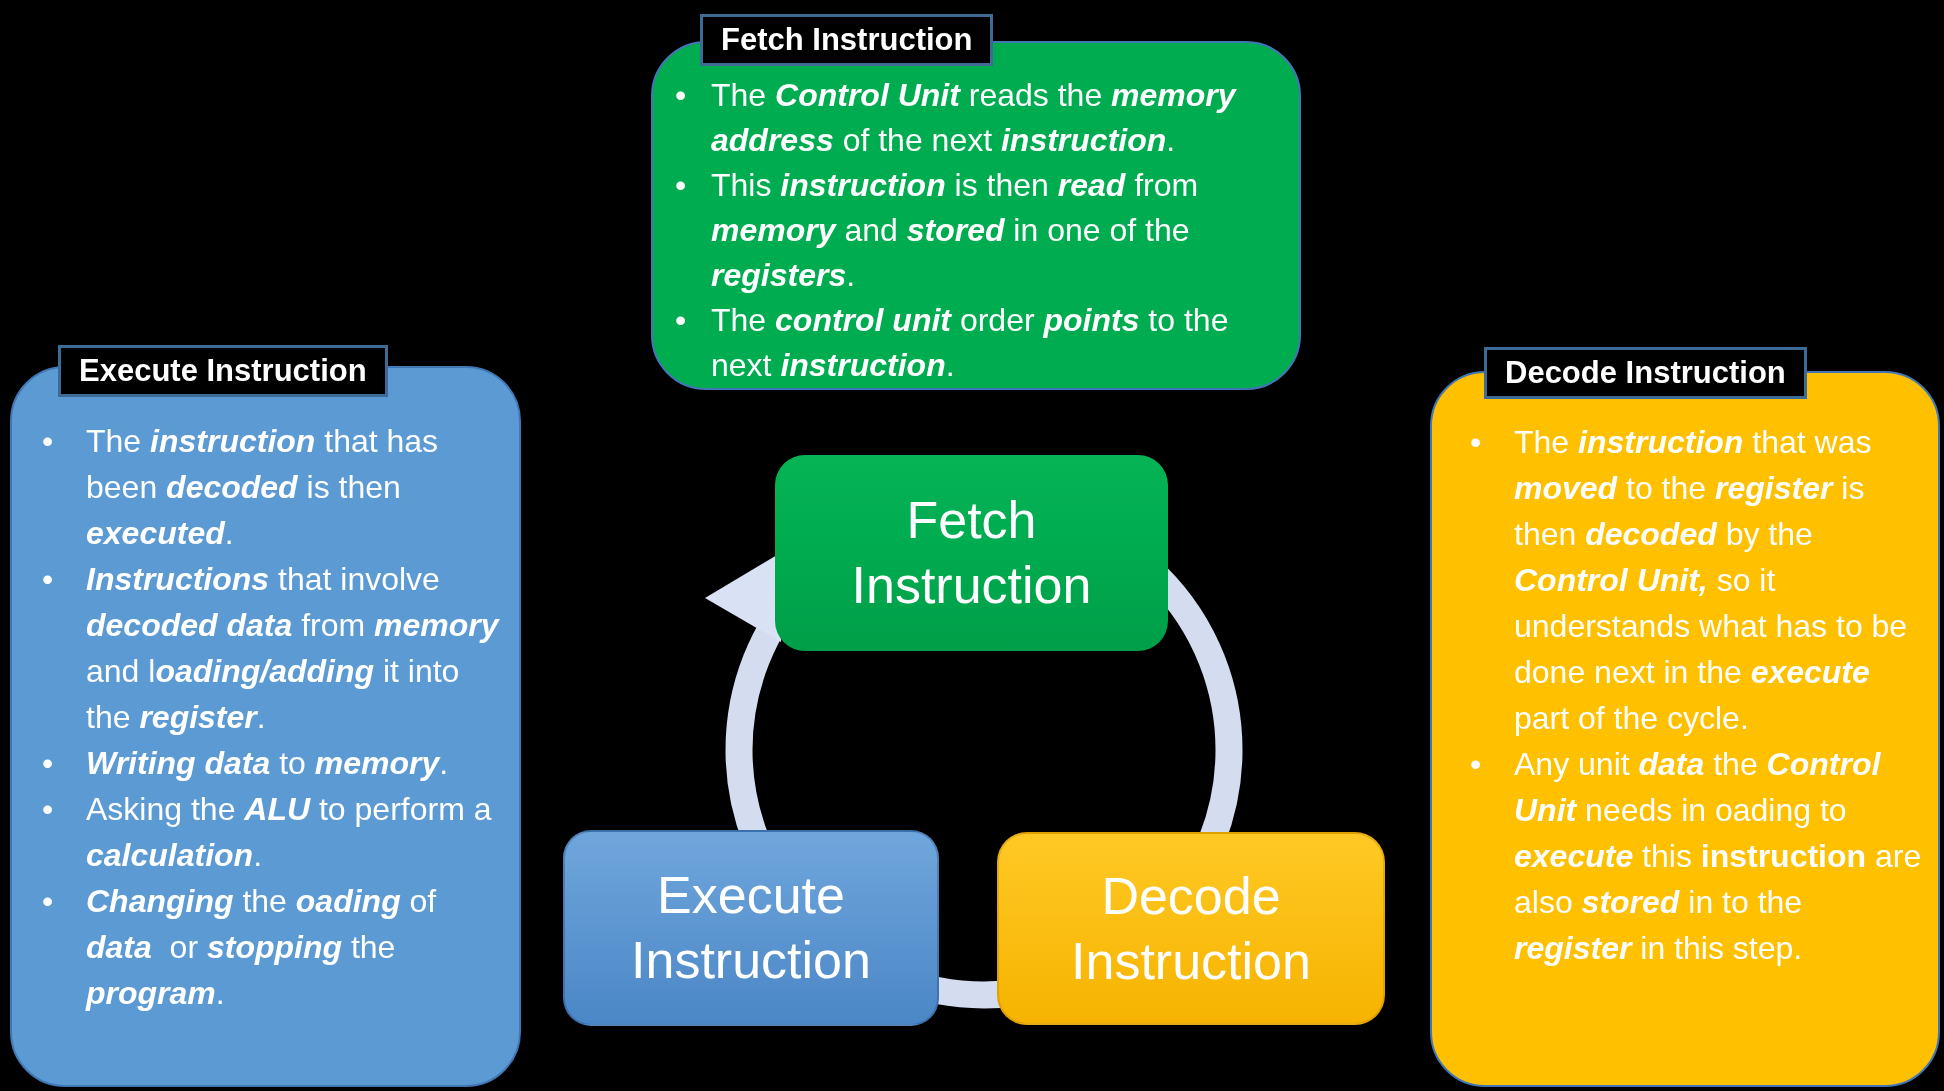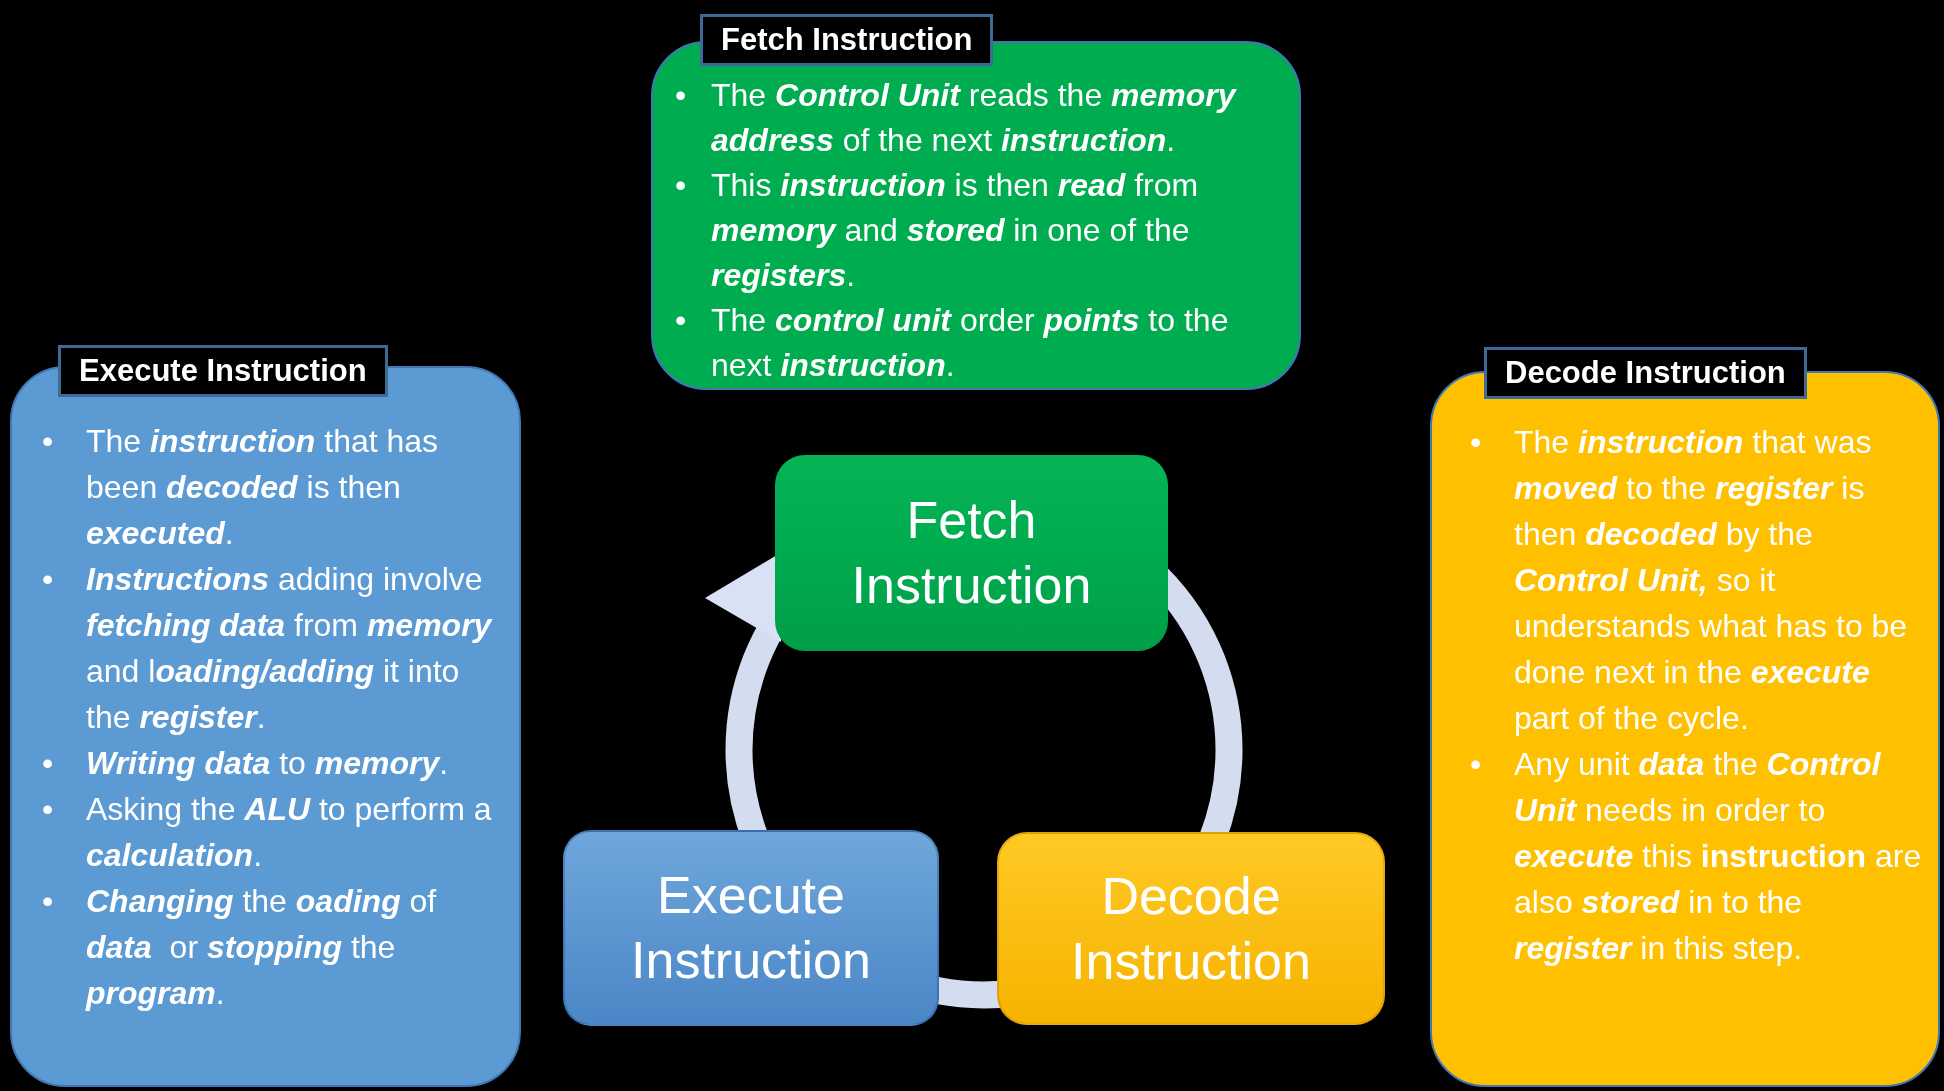--- a/index.html
+++ b/index.html
@@ -78,21 +78,21 @@
         <div class="btext"><span>The </span><span class="bi">control unit</span><span> order </span><span class="bi">points</span><span> to the next </span><span class="bi">instruction</span><span>.</span></div>
       </div>
     </div>
   <div class="panel execute">
       <div class="bullet-row">
         <span class="dot">•</span>
         <div class="btext"><span>The </span><span class="bi">instruction</span><span> that has been </span><span class="bi">decoded</span><span> is then </span><span class="bi">executed</span><span>.</span></div>
       </div>
       <div class="bullet-row">
         <span class="dot">•</span>
-        <div class="btext"><span class="bi">Instructions</span><span> adding involve </span><span class="bi">fetching data</span><span> from </span><span class="bi">memory</span><span> and l</span><span class="bi">oading/adding</span><span> it into the </span><span class="bi">register</span><span>.</span></div>
+        <div class="btext"><span class="bi">Instructions</span><span> that involve </span><span class="bi">decoded data</span><span> from </span><span class="bi">memory</span><span> and l</span><span class="bi">oading/adding</span><span> it into the </span><span class="bi">register</span><span>.</span></div>
       </div>
       <div class="bullet-row">
         <span class="dot">•</span>
         <div class="btext"><span class="bi">Writing data</span><span> to </span><span class="bi">memory</span><span>.</span></div>
       </div>
       <div class="bullet-row">
         <span class="dot">•</span>
         <div class="btext"><span>Asking the </span><span class="bi">ALU</span><span> to perform a </span><span class="bi">calculation</span><span>.</span></div>
       </div>
       <div class="bullet-row">
@@ -100,21 +100,21 @@
         <div class="btext"><span class="bi">Changing</span><span> the </span><span class="bi">oading</span><span> of </span><span class="bi">data</span><span>&nbsp; or </span><span class="bi">stopping</span><span> the </span><span class="bi">program</span><span>.</span></div>
       </div>
     </div>
   <div class="panel decode">
       <div class="bullet-row">
         <span class="dot">•</span>
         <div class="btext"><span>The </span><span class="bi">instruction</span><span> that was </span><span class="bi">moved</span><span> to the </span><span class="bi">register</span><span> is then </span><span class="bi">decoded</span><span> by the </span><span class="bi">Control Unit,</span><span> so it understands what has to be done next in the </span><span class="bi">execute</span><span> part of the cycle.</span></div>
       </div>
       <div class="bullet-row">
         <span class="dot">•</span>
-        <div class="btext"><span>Any unit </span><span class="bi">data</span><span> the </span><span class="bi">Control Unit</span><span> needs in order to </span><span class="bi">execute</span><span> this </span><span class="b">instruction</span><span> are also </span><span class="bi">stored</span><span> in to the </span><span class="bi">register</span><span> in this step.</span></div>
+        <div class="btext"><span>Any unit </span><span class="bi">data</span><span> the </span><span class="bi">Control Unit</span><span> needs in oading to </span><span class="bi">execute</span><span> this </span><span class="b">instruction</span><span> are also </span><span class="bi">stored</span><span> in to the </span><span class="bi">register</span><span> in this step.</span></div>
       </div>
     </div>
 
   <div class="titlebar" id="title-fetch">Fetch Instruction</div>
   <div class="titlebar" id="title-execute">Execute Instruction</div>
   <div class="titlebar" id="title-decode">Decode Instruction</div>
 
 </div>
 
 </body></html>

